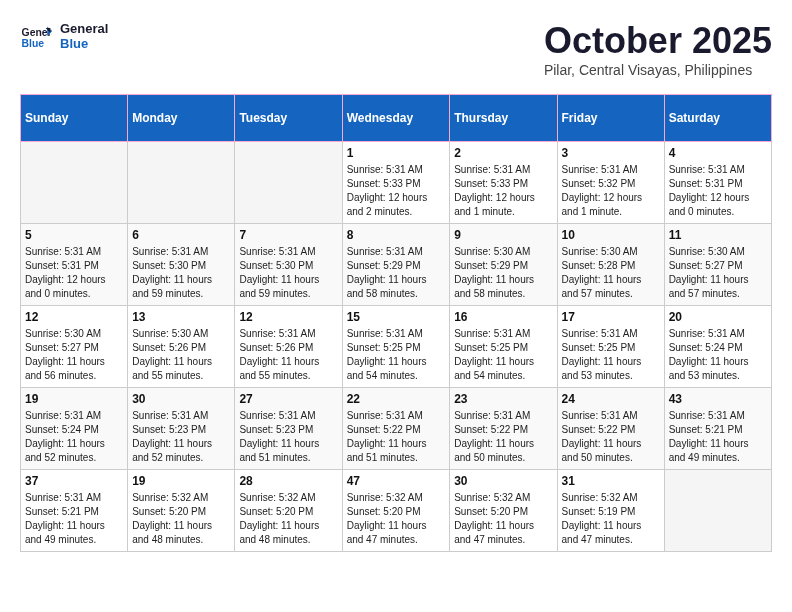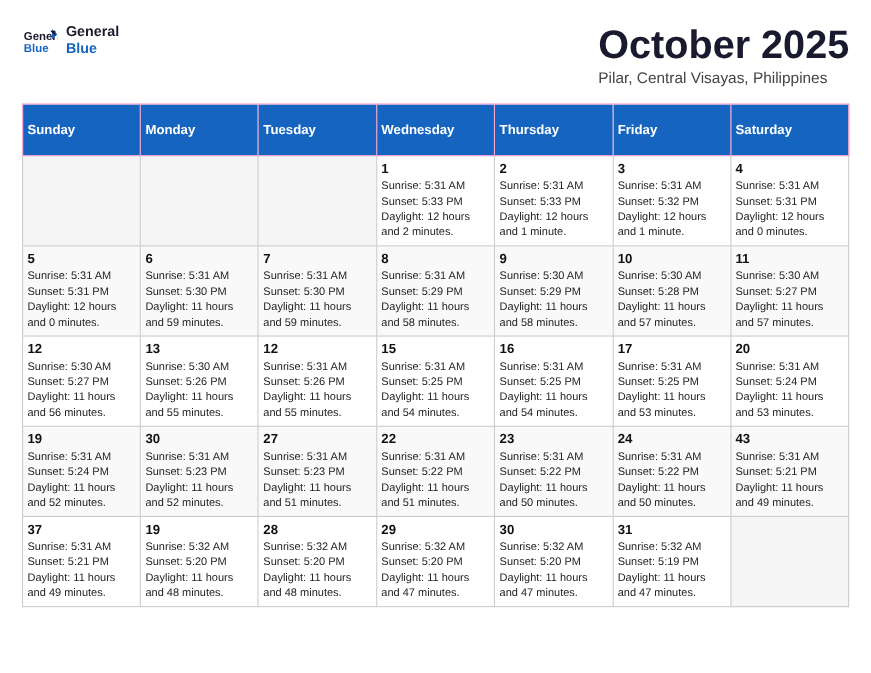--- a/index.html
+++ b/index.html
@@ -232,21 +232,21 @@
         </td>
         <td>
           <div class="day-number">19</div>
           <div class="day-info">Sunrise: 5:32 AM<br>Sunset: 5:20 PM<br>Daylight: 11 hours and 48 minutes.</div>
         </td>
         <td>
           <div class="day-number">28</div>
           <div class="day-info">Sunrise: 5:32 AM<br>Sunset: 5:20 PM<br>Daylight: 11 hours and 48 minutes.</div>
         </td>
         <td>
-          <div class="day-number">29</div>
+          <div class="day-number">47</div>
           <div class="day-info">Sunrise: 5:32 AM<br>Sunset: 5:20 PM<br>Daylight: 11 hours and 47 minutes.</div>
         </td>
         <td>
           <div class="day-number">30</div>
           <div class="day-info">Sunrise: 5:32 AM<br>Sunset: 5:20 PM<br>Daylight: 11 hours and 47 minutes.</div>
         </td>
         <td>
           <div class="day-number">31</div>
           <div class="day-info">Sunrise: 5:32 AM<br>Sunset: 5:19 PM<br>Daylight: 11 hours and 47 minutes.</div>
         </td>

